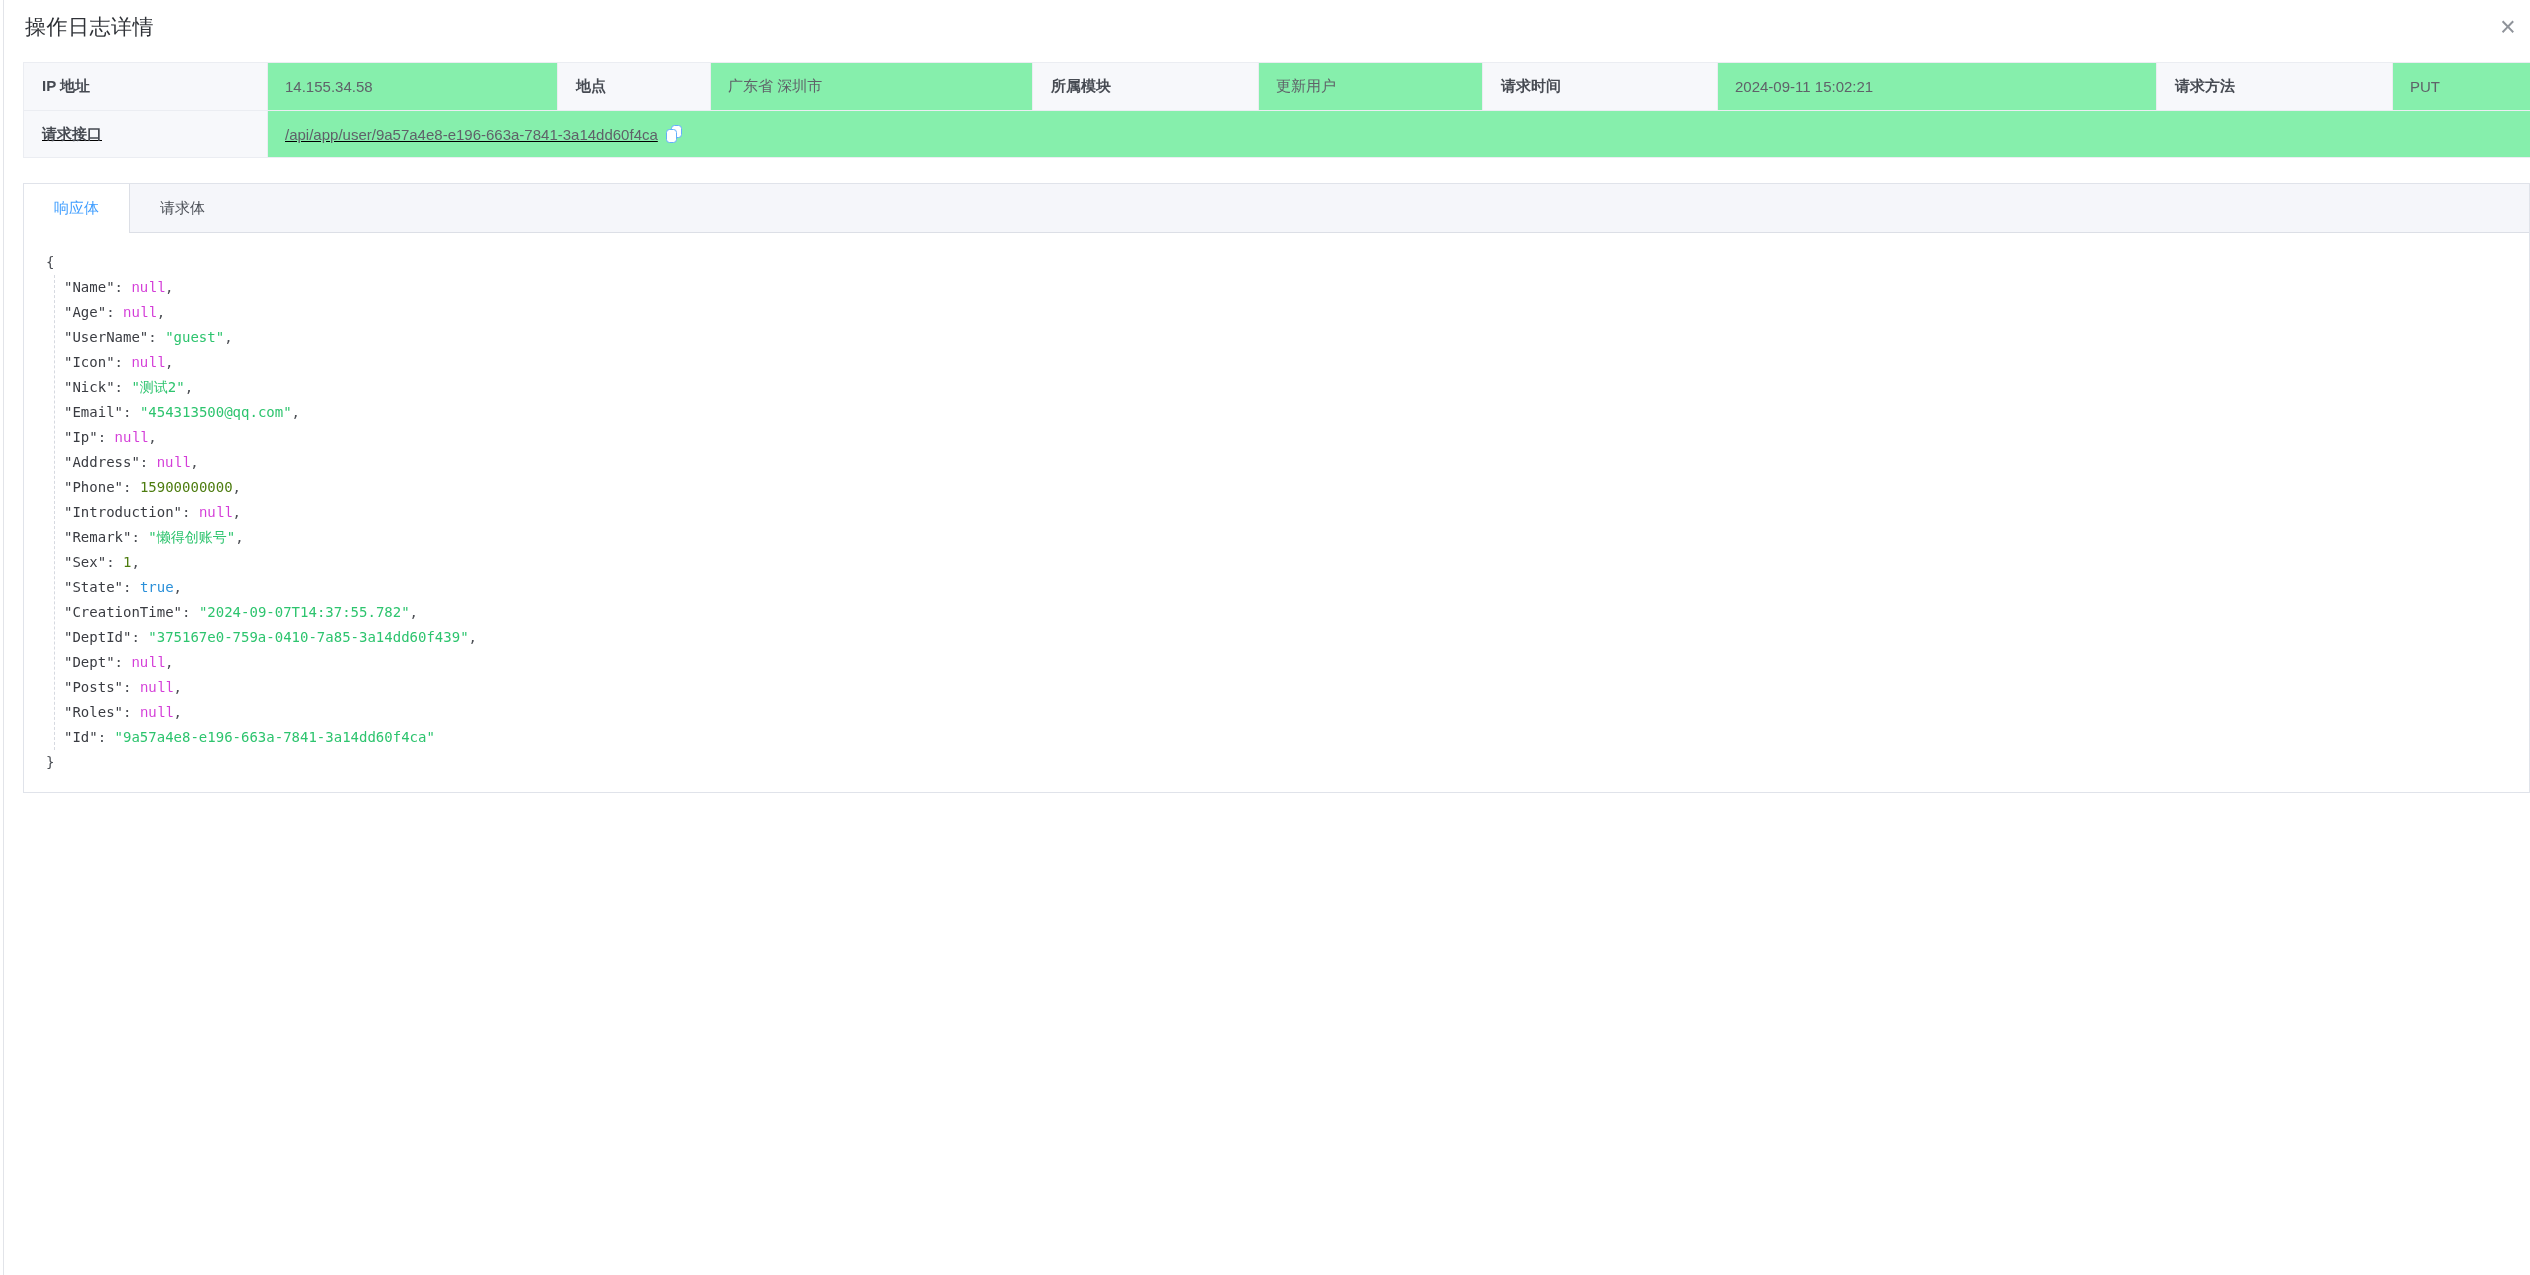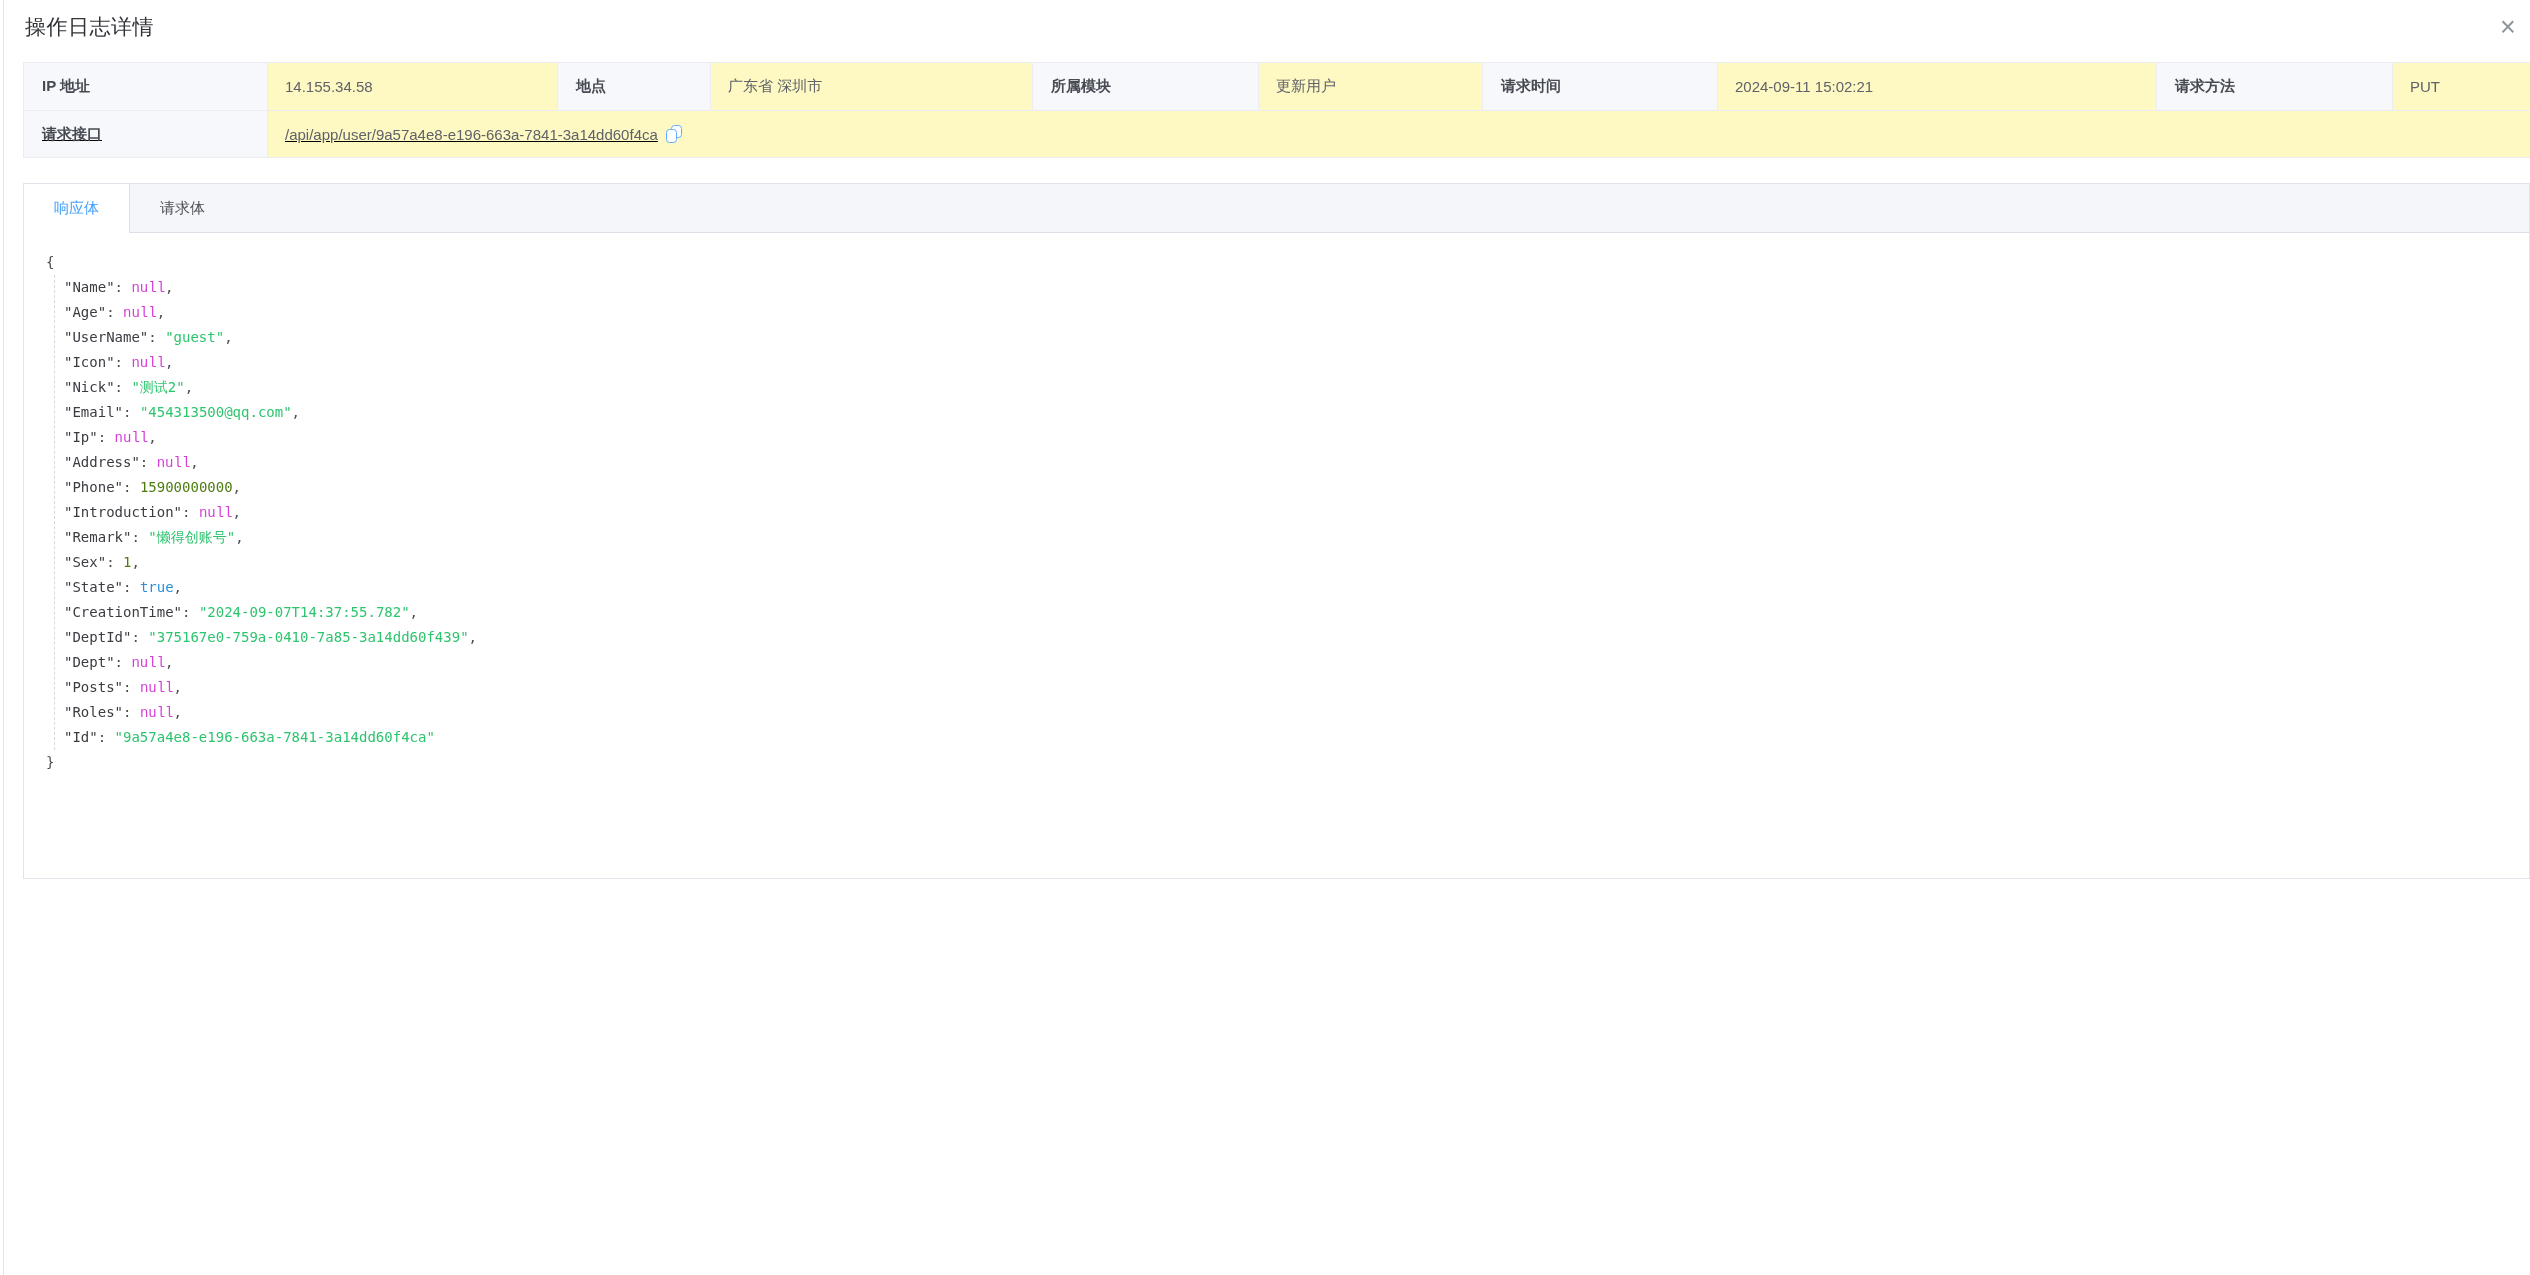--- a/index.html
+++ b/index.html
@@ -15,31 +15,31 @@
   .dlg-title{position:absolute;left:25px;top:13px;font-size:21px;font-weight:400;color:#2f3237;letter-spacing:.5px;}
   .dlg-close{position:absolute;right:6px;top:12px;width:32px;height:32px;line-height:30px;
     text-align:center;font-size:27px;color:#8f939a;cursor:pointer;font-weight:400;}
 
   
   .desc{position:absolute;left:23px;right:0;top:62px;font-size:15px;text-align:center;}
   .drow{display:grid;}
   .drow1{grid-template-columns:244px 290px 153px 322px 226px 224px 235px 439px 236px minmax(0,1fr);}
   .drow2{grid-template-columns:244px minmax(0,1fr);text-decoration:underline;}
   .dcell{height:48px;box-sizing:border-box;display:flex;align-items:center;
-    border-left:1px solid #ebedf2;border-top:1px solid #ebedf2;background:#fef9c3;white-space:nowrap;overflow:hidden;}
+    border-left:1px solid #ebedf2;border-top:1px solid #ebedf2;background:#86efac;white-space:nowrap;overflow:hidden;}
   .drow2 .dcell{border-bottom:1px solid #ebedf2;}
   .dlabel{background:#f7f8fb;font-weight:700;color:#464a52;padding:0 10px 0 18px;}
   .dvalue{color:#5f6269;padding:0 10px 0 17px;}
   .copy-icon{display:inline-block;margin-left:8px;width:17px;height:19px;position:relative;cursor:pointer;flex:0 0 auto;}
   .copy-icon i{position:absolute;box-sizing:border-box;border:1.6px solid #62aefc;border-radius:3.5px;display:block;}
   .copy-icon .back{left:5px;top:0;width:11px;height:13px;background:#fff;}
   .copy-icon .front{left:0;top:4px;width:11px;height:14px;background:#fff;}
 
   
-  .tabs-card{position:absolute;left:23px;right:0;top:183px;height:696px;box-sizing:border-box;
+  .tabs-card{position:absolute;left:23px;right:0;top:183px;height:610px;box-sizing:border-box;
     border:1px solid #e0e3ea;background:#fff;}
   .tabs-bar{height:48px;background:#f5f6fa;border-bottom:1px solid #dcdfe6;display:flex;align-items:stretch;}
   .tab{height:49px;margin-bottom:-1px;box-sizing:border-box;padding:0 30px;line-height:48px;
     font-size:15px;color:#4b4f56;cursor:pointer;background:transparent;}
   .tab.active{background:#ffffff;color:#409eff;border-right:1px solid #dcdfe6;}
 
   
   .json-panel{padding:17px 20px 10px 22px;font-family:"DejaVu Sans Mono",monospace;font-size:14px;
     line-height:25px;color:#4a4d53;}
   .jline{white-space:pre;height:25px;}

